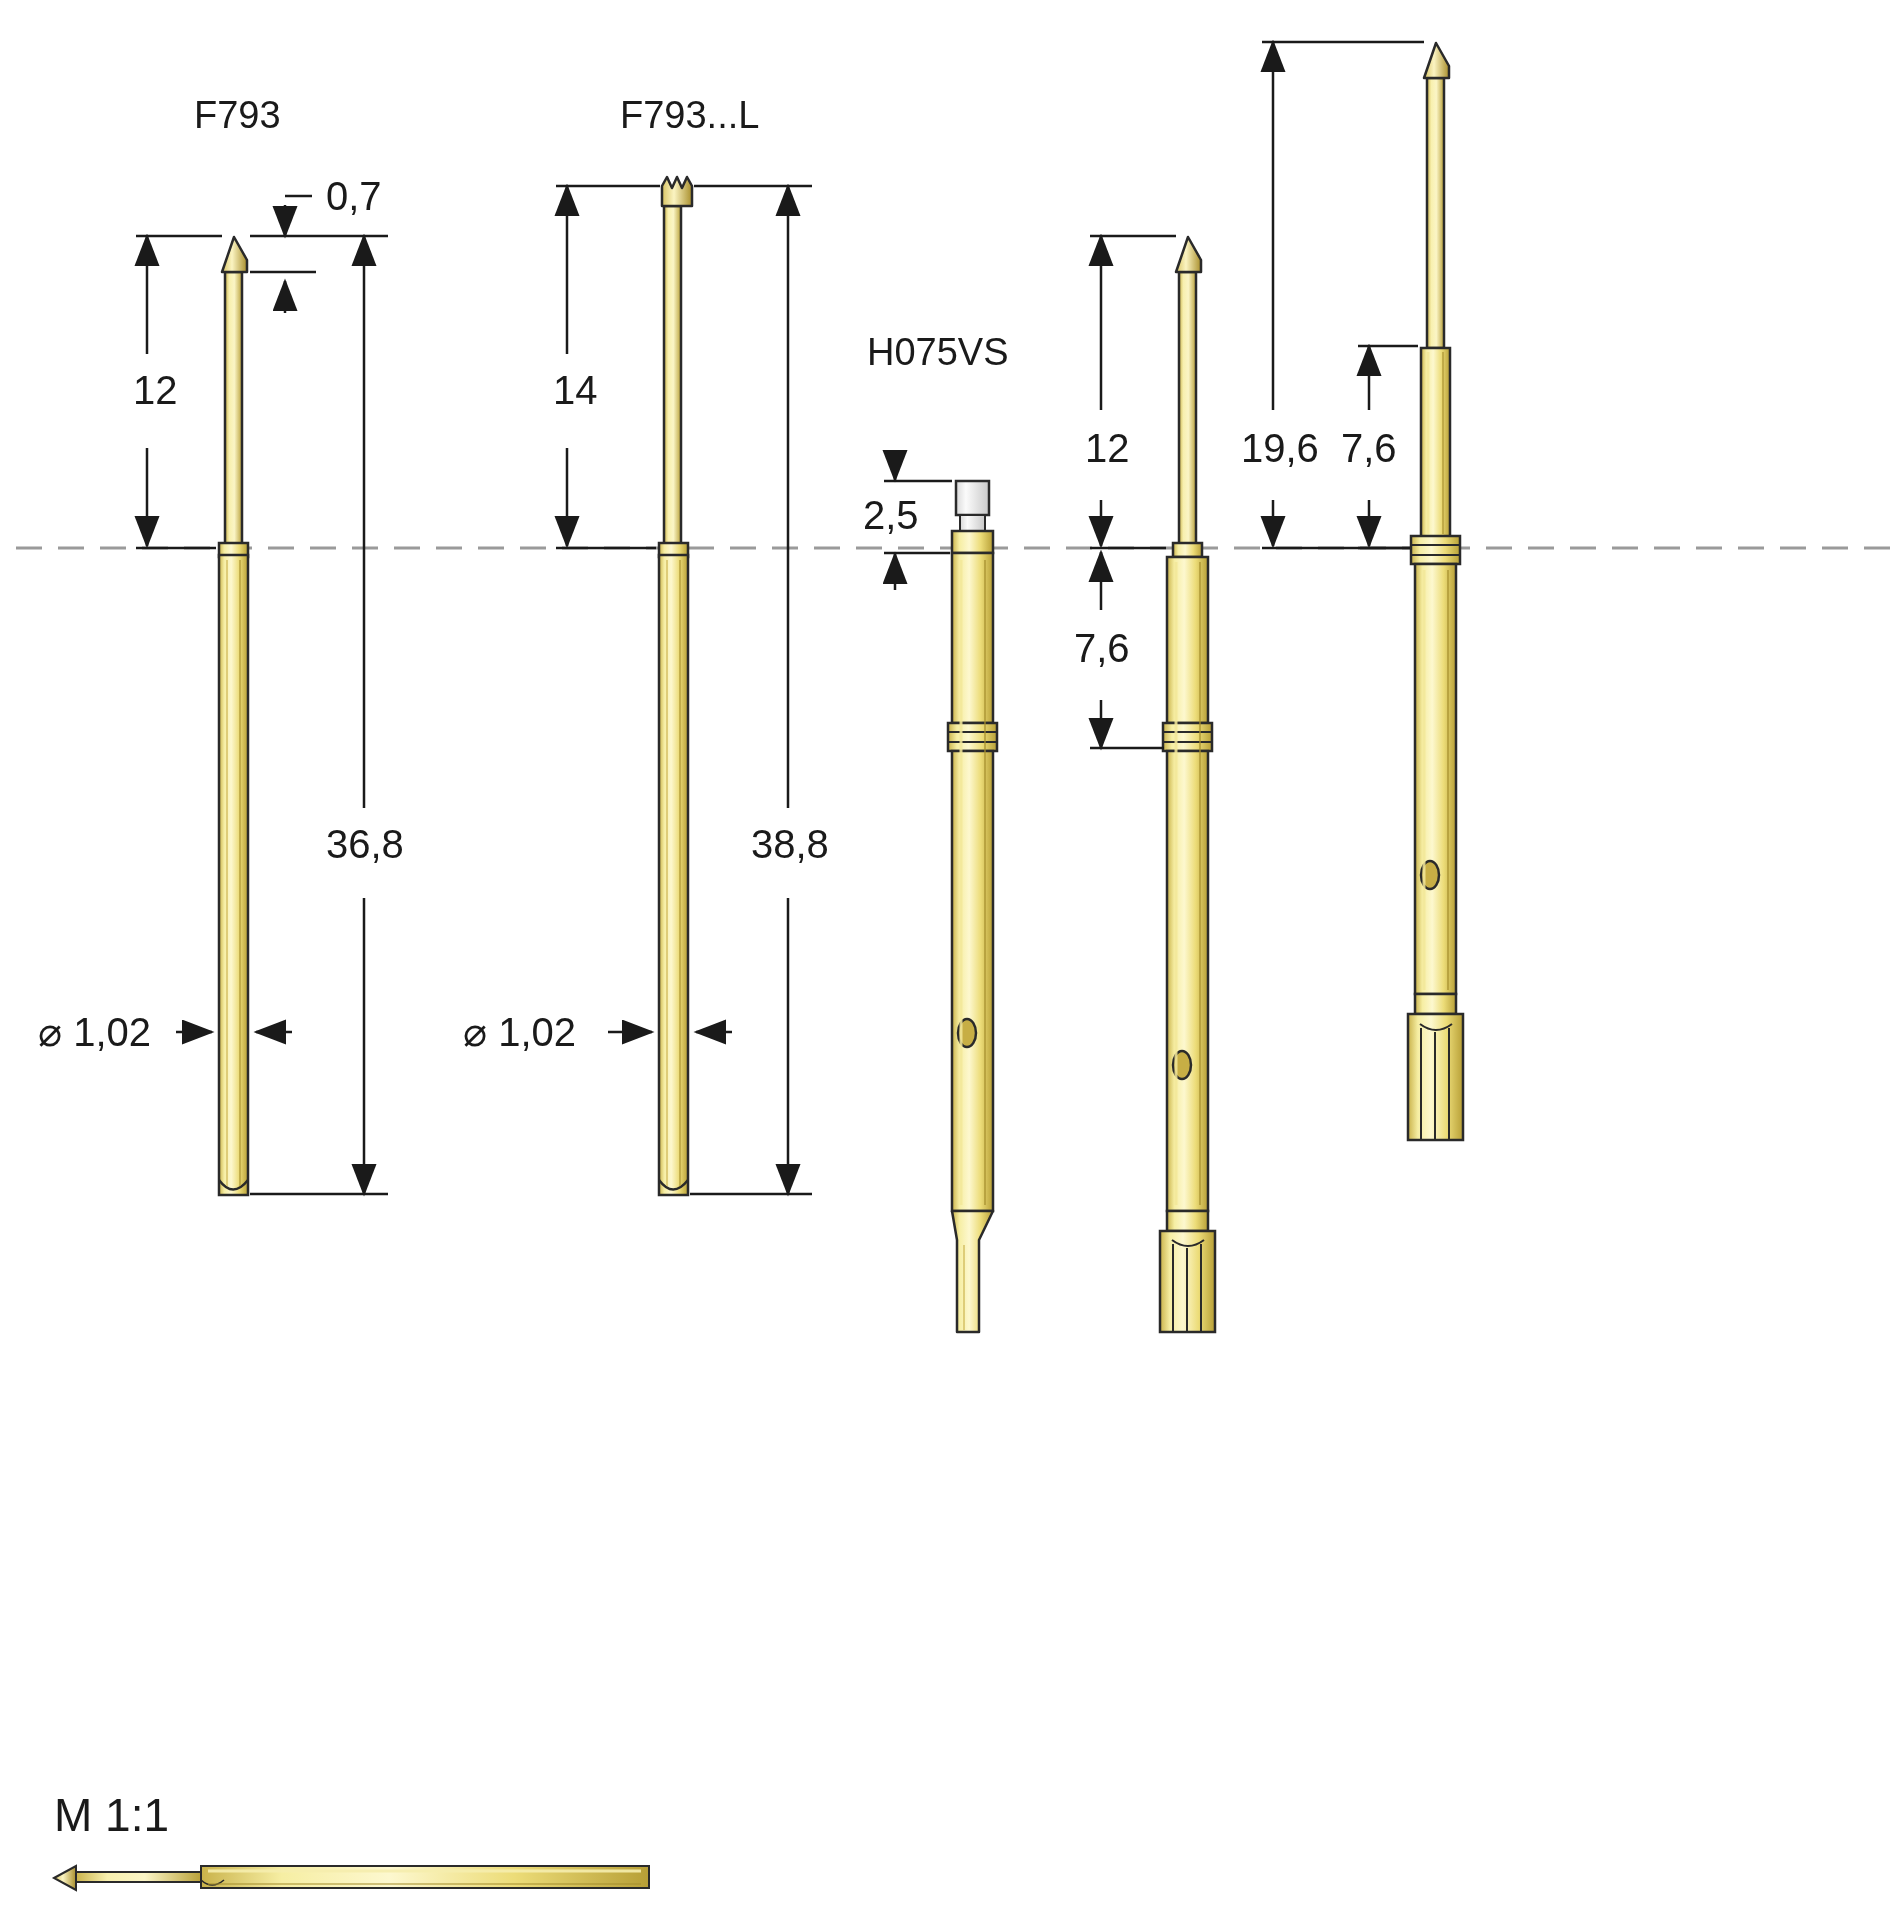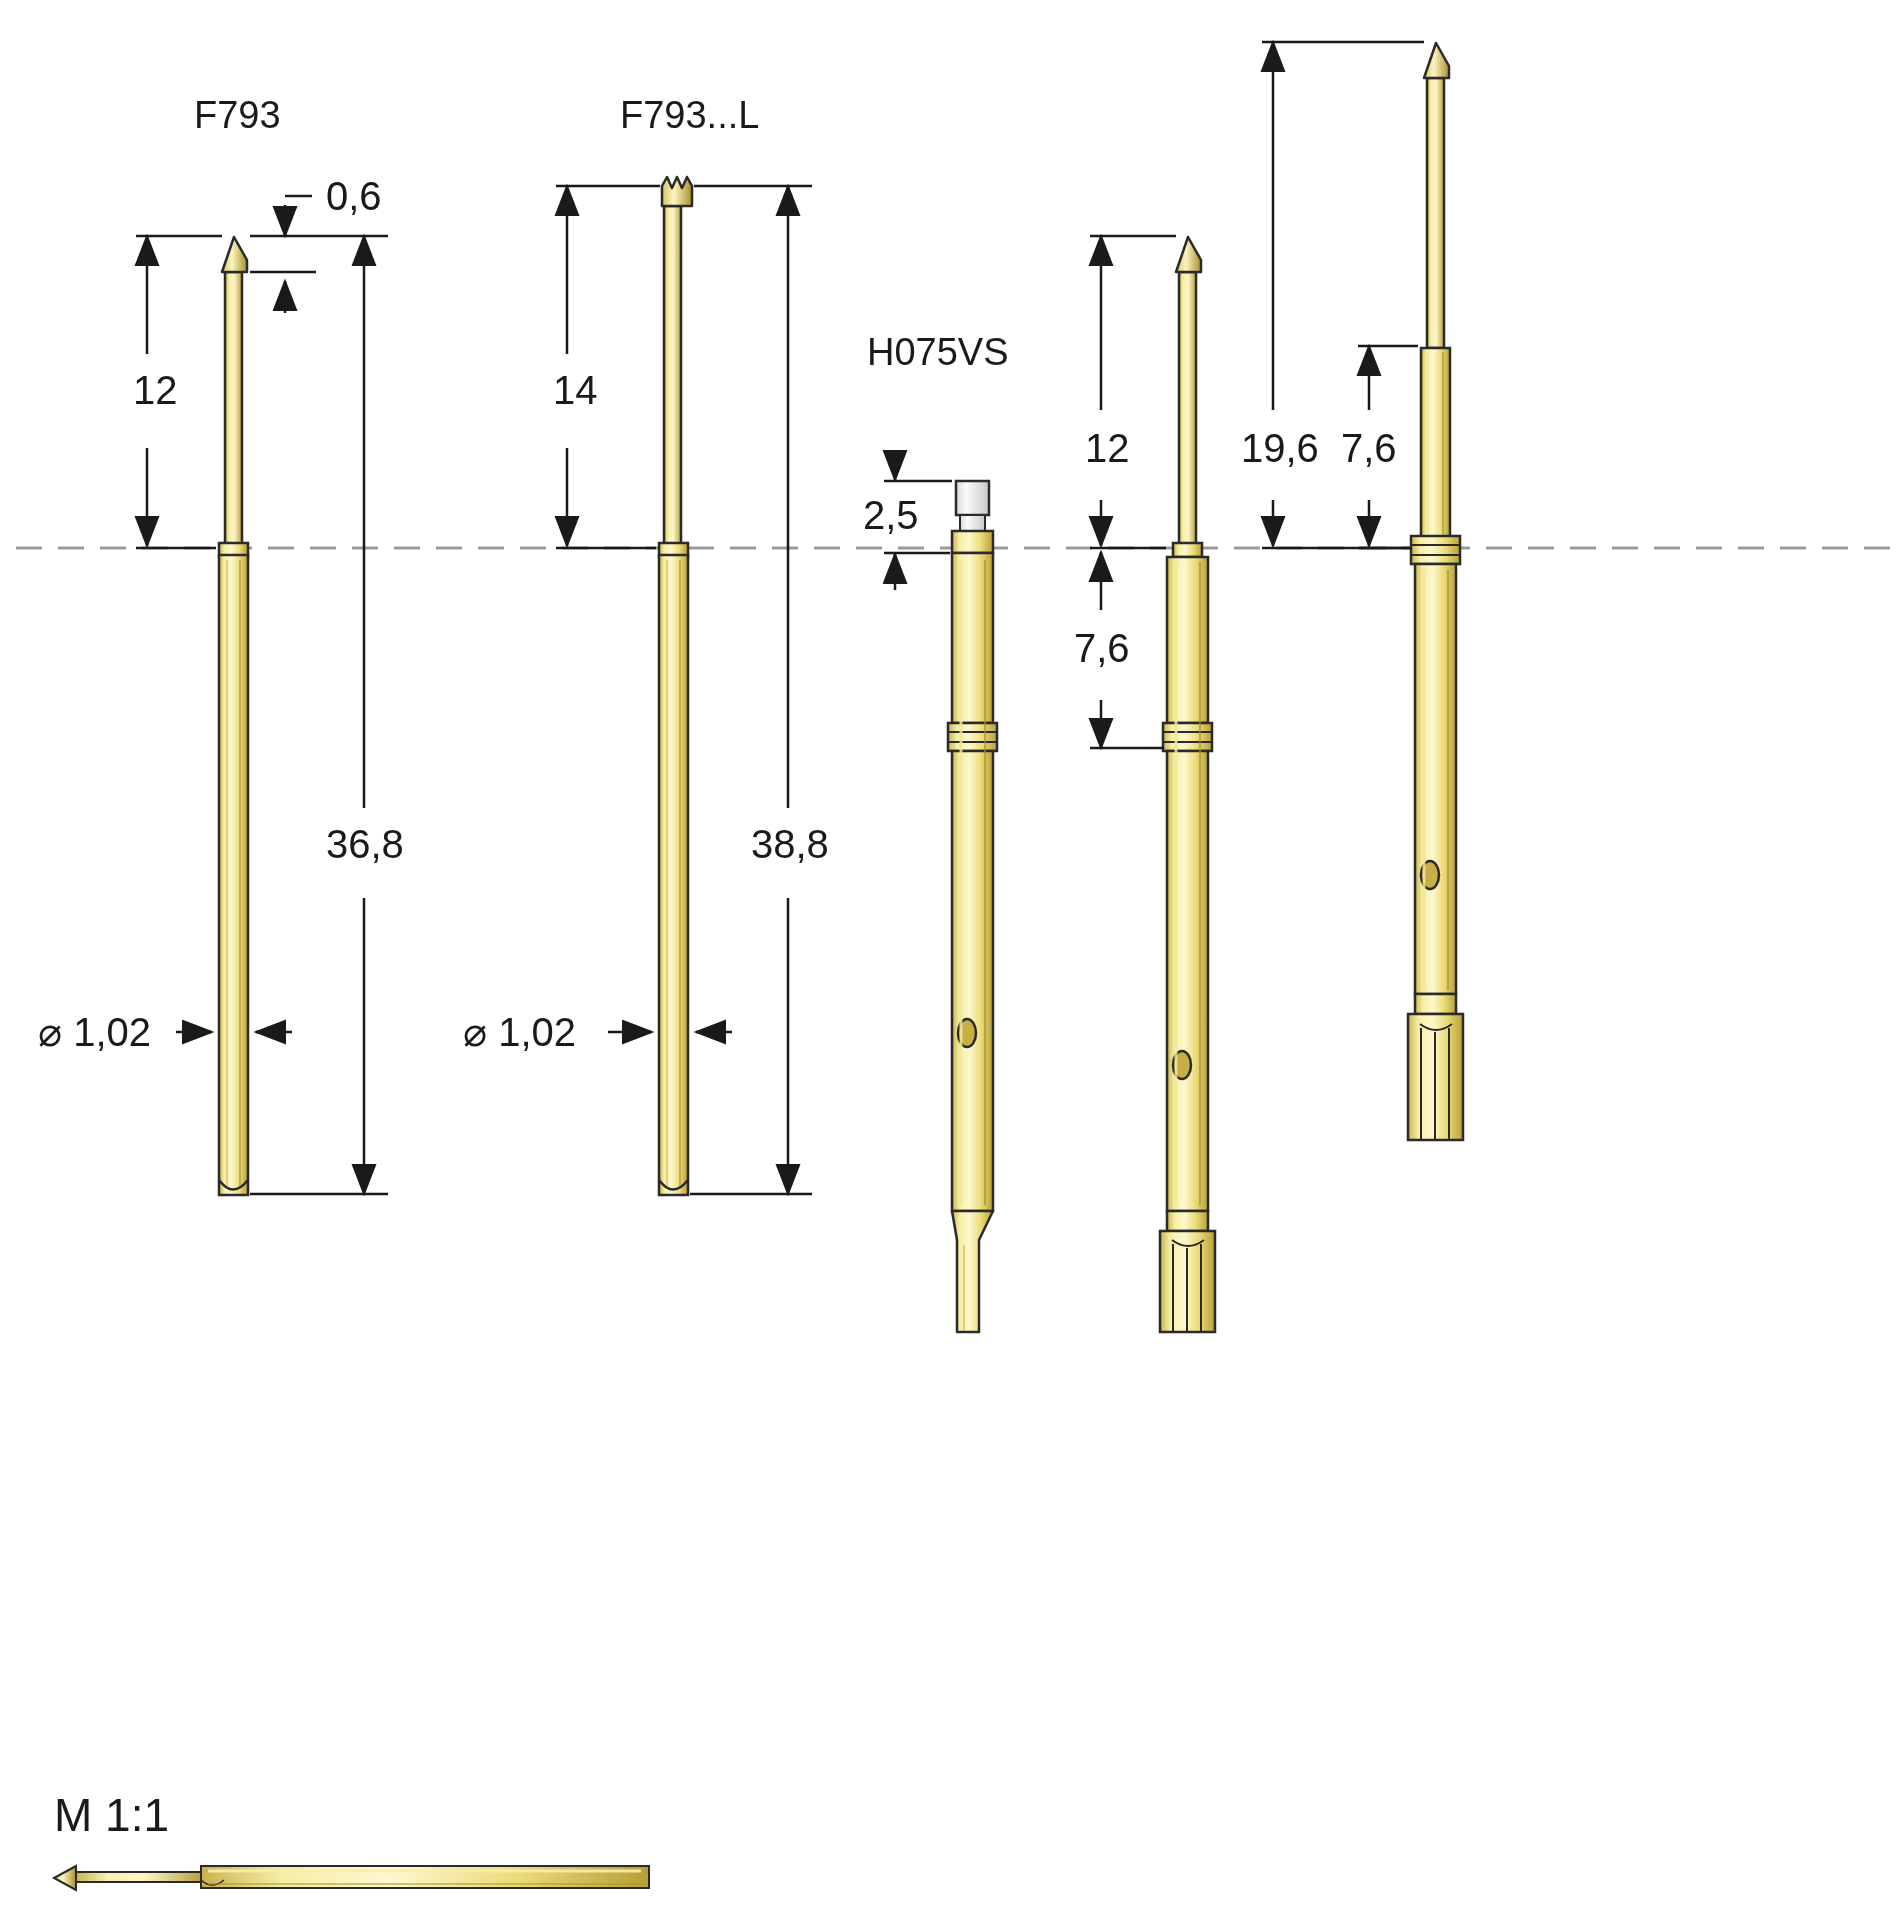--- a/index.html
+++ b/index.html
@@ -257,21 +257,21 @@
       <line x1="192" y1="1871" x2="625" y2="1871" stroke="#f6eeae" stroke-width="3" opacity="0.9"></line>
       <line x1="192" y1="1884" x2="625" y2="1884" stroke="#a68f2e" stroke-width="1.6" opacity="0.7"></line>
     </g>
 
   </svg>
 
   <div class="lbl title-lbl" style="left:178px; top:96px;">F793</div>
   <div class="lbl title-lbl" style="left:604px; top:96px;">F793...L</div>
   <div class="lbl title-lbl" style="left:851px; top:333px;">H075VS</div>
 
-  <div class="lbl dim-lbl" style="left:310px; top:176px;">0,6</div>
+  <div class="lbl dim-lbl" style="left:310px; top:176px;">0,7</div>
   <div class="lbl dim-lbl" style="left:117px; top:370px;">12</div>
   <div class="lbl dim-lbl" style="left:310px; top:824px;">36,8</div>
   <div class="lbl dim-lbl" style="left:22px;  top:1012px;">⌀ 1,02</div>
 
   <div class="lbl dim-lbl" style="left:537px; top:370px;">14</div>
   <div class="lbl dim-lbl" style="left:735px; top:824px;text-align:center;">38,8</div>
   <div class="lbl dim-lbl" style="left:447px; top:1012px;">⌀ 1,02</div>
 
   <div class="lbl dim-lbl" style="left:847px;  top:495px;">2,5</div>
   <div class="lbl dim-lbl" style="left:1069px; top:428px;">12</div>

